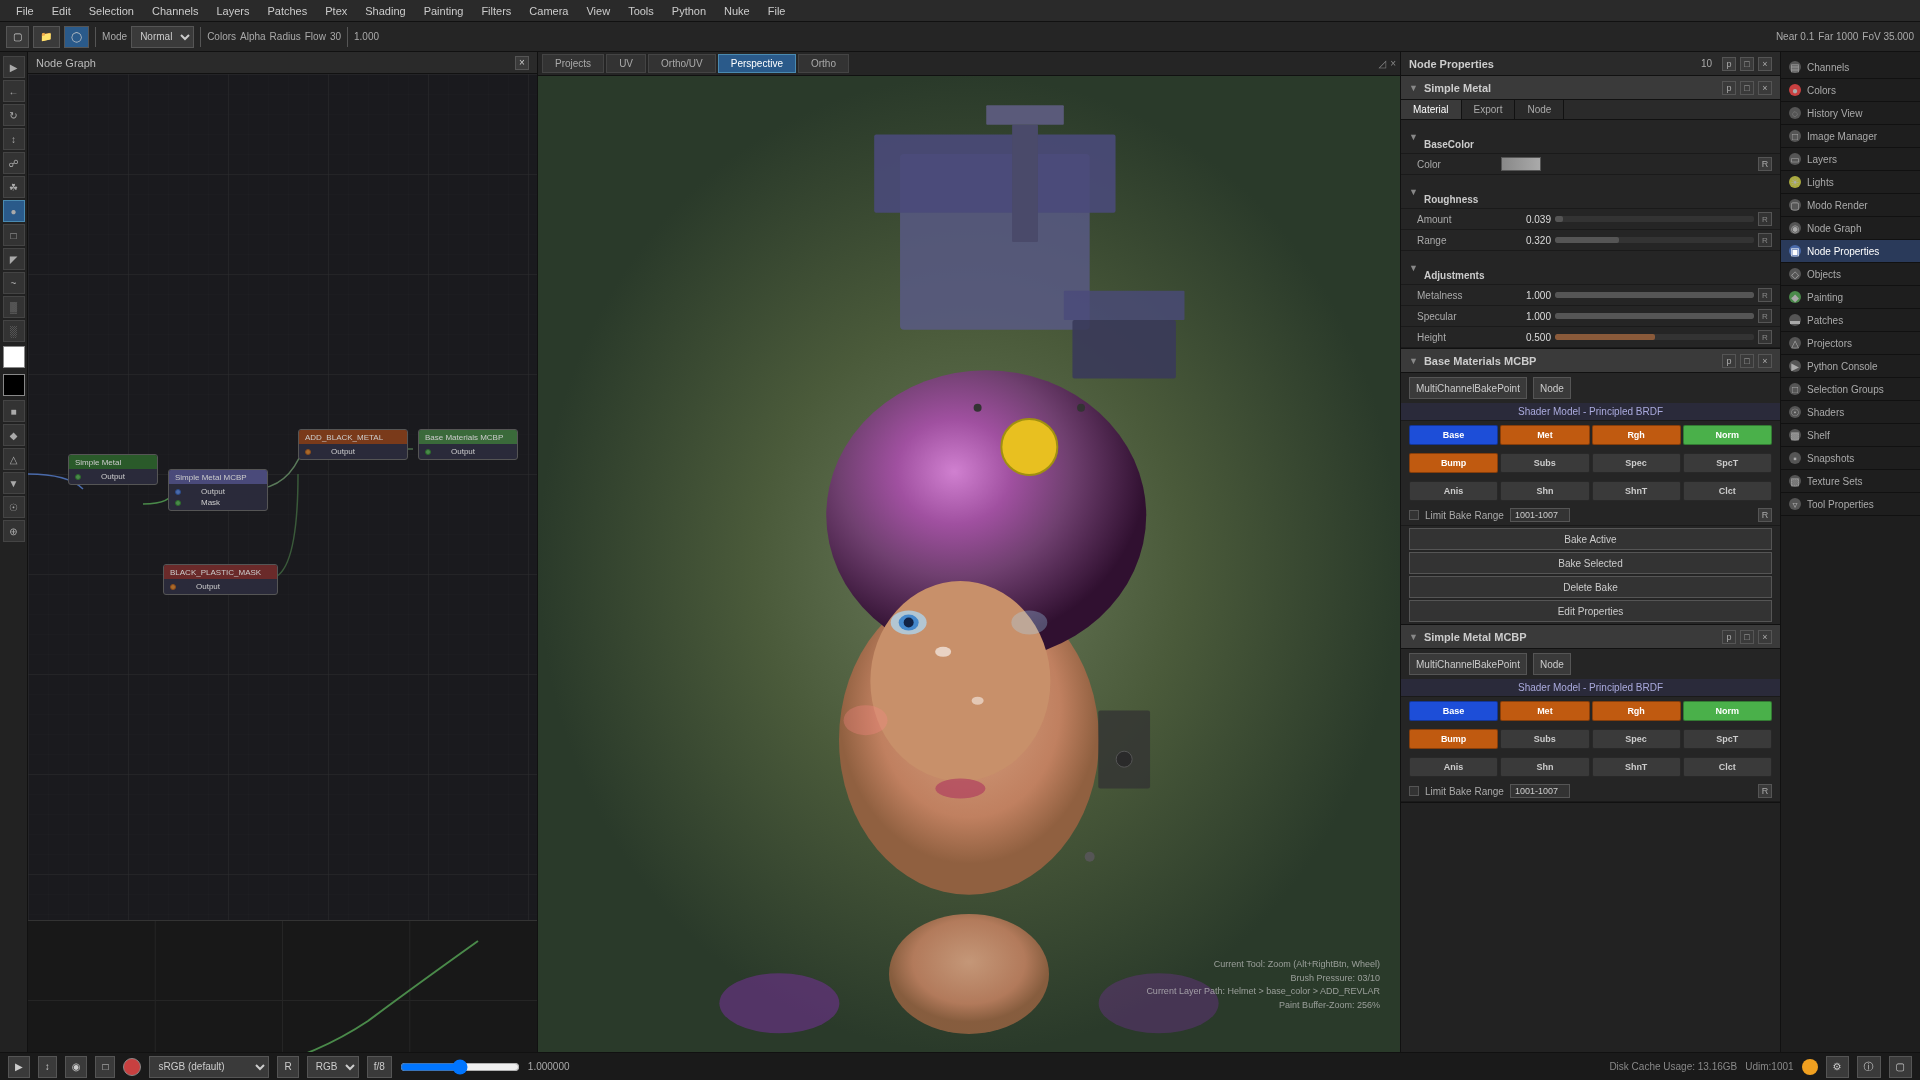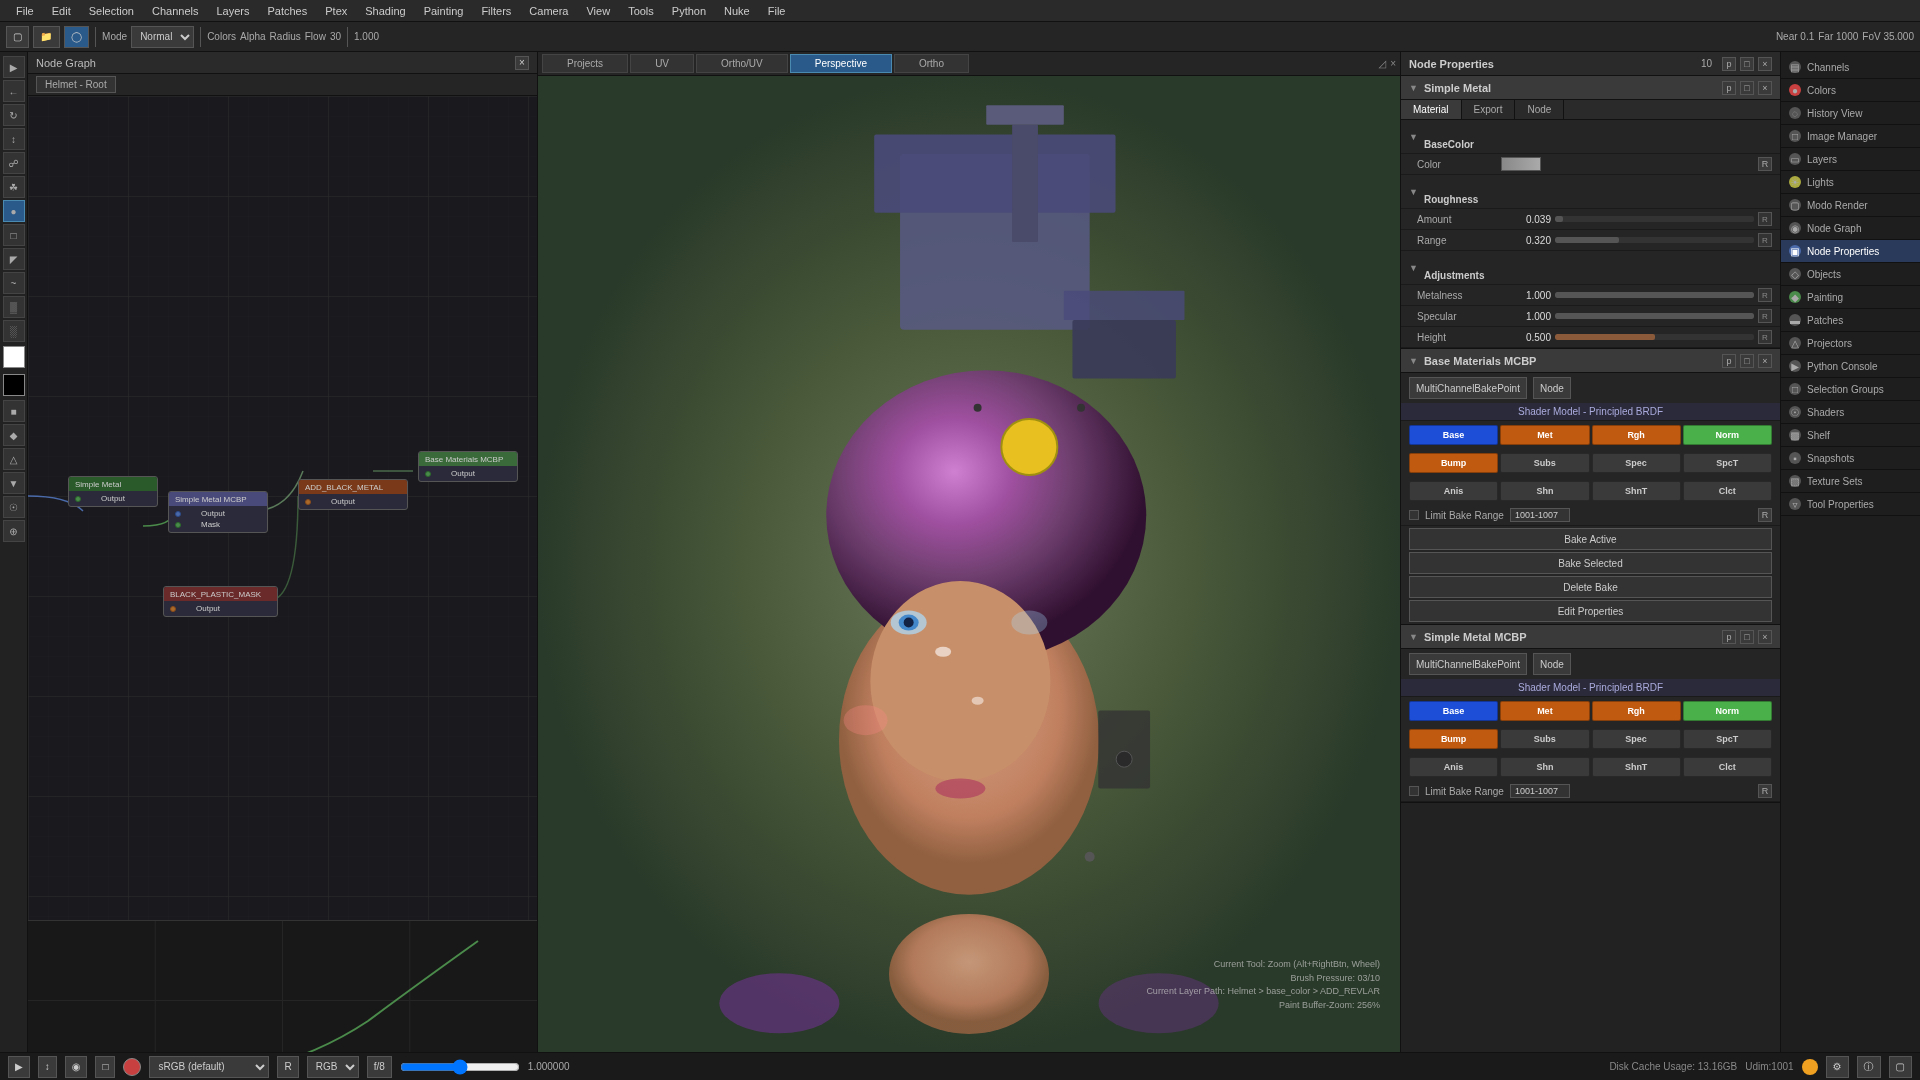--- a/index.html
+++ b/index.html
@@ -197,21 +197,21 @@
     .viewport-tabs {
       height: 24px;
       background: #252525;
       display: flex;
       align-items: center;
       border-bottom: 1px solid #111;
       padding: 0 4px;
       gap: 2px;
     }
     .viewport-tab {
-      padding: 3px 24px;
+      padding: 3px 12px;
       background: #333;
       border: 1px solid #444;
       color: #aaa;
       font-size: 10px;
       cursor: pointer;
     }
     .viewport-tab.active { background: #2a5a8a; color: #fff; border-color: #4a8ab0; }
     .viewport-3d {
       flex: 1;
       position: relative;
@@ -549,23 +549,20 @@
     <div class="tool-btn">☉</div>
     <div class="tool-btn">⊕</div>
   </div>
 
   <div class="node-graph-area">
     <div class="node-graph-header">
       <span class="node-graph-header-title">Node Graph</span>
       <div style="flex:1"></div>
       <div class="toolbar-btn" style="width:14px;height:14px;padding:0;display:flex;align-items:center;justify-content:center;">×</div>
     </div>
-    <div class="node-graph-breadcrumb">
-      <span class="breadcrumb-text">Helmet - Root</span>
-    </div>
     <div class="node-canvas">
 
       <svg width="100%" height="100%" style="position:absolute;top:0;left:0;pointer-events:none;">
         <defs>
           <pattern id="smallgrid" width="20" height="20" patternUnits="userSpaceOnUse">
             <path d="M 20 0 L 0 0 0 20" fill="none" stroke="#252528" stroke-width="0.5"></path>
           </pattern>
           <pattern id="grid" width="100" height="100" patternUnits="userSpaceOnUse">
             <rect width="100" height="100" fill="url(#smallgrid)"></rect>
             <path d="M 100 0 L 0 0 0 100" fill="none" stroke="#2a2a2e" stroke-width="1"></path>
@@ -602,21 +599,21 @@
               <div class="port-dot blue"></div>
               <span>Output</span>
             </div>
           <div class="node-port">
               <div class="port-dot"></div>
               <span>Mask</span>
             </div>
         </div>
       </div>
 
-      <div class="node" style="left:270px;top:355px;width:110px;margin-top:28px;">
+      <div class="node" style="left:270px;top:355px;width:110px;">
         <div class="node-header" style="background:#7a3a1a;">
           <span style="font-size:8px;color:#ccc;">ADD_BLACK_METAL</span>
         </div>
         <div class="node-body">
           <div class="node-port">
               <div class="port-dot orange"></div>
               <span>Output</span>
             </div>
         </div>
       </div>

